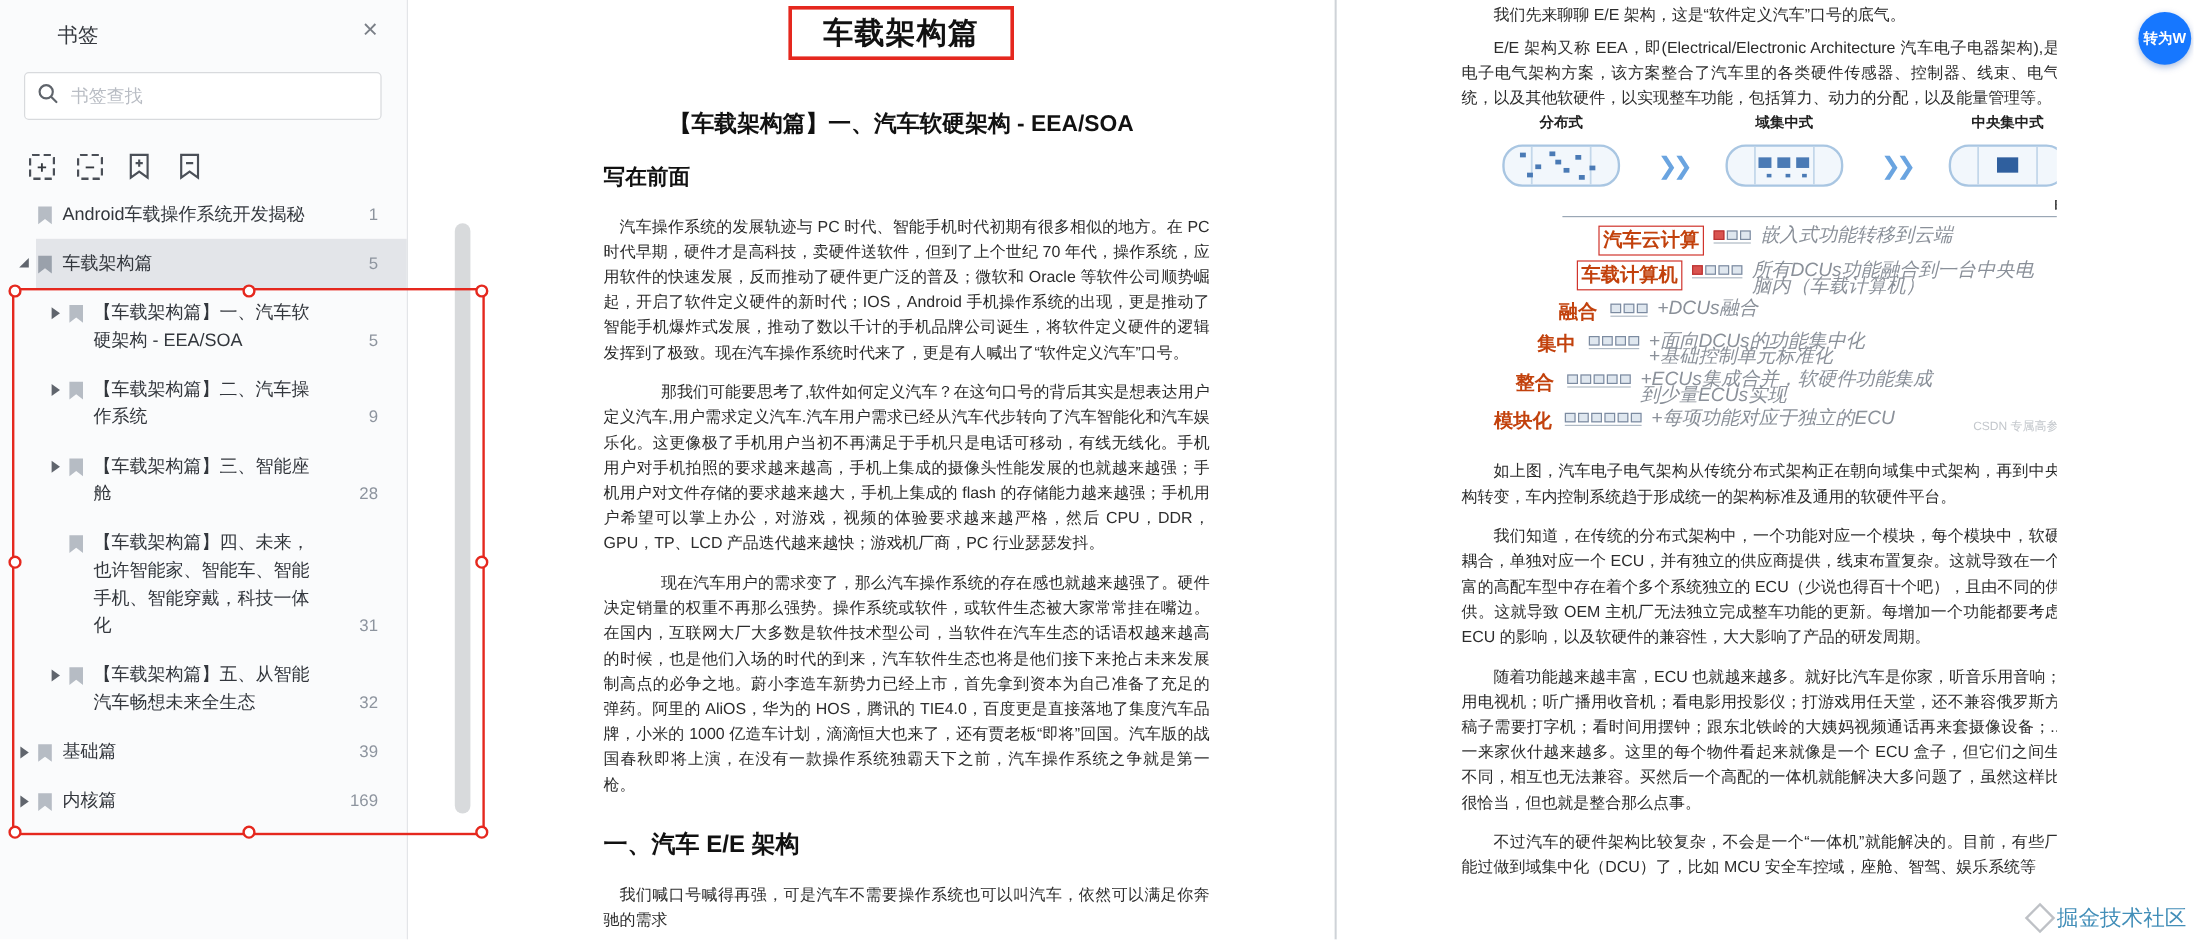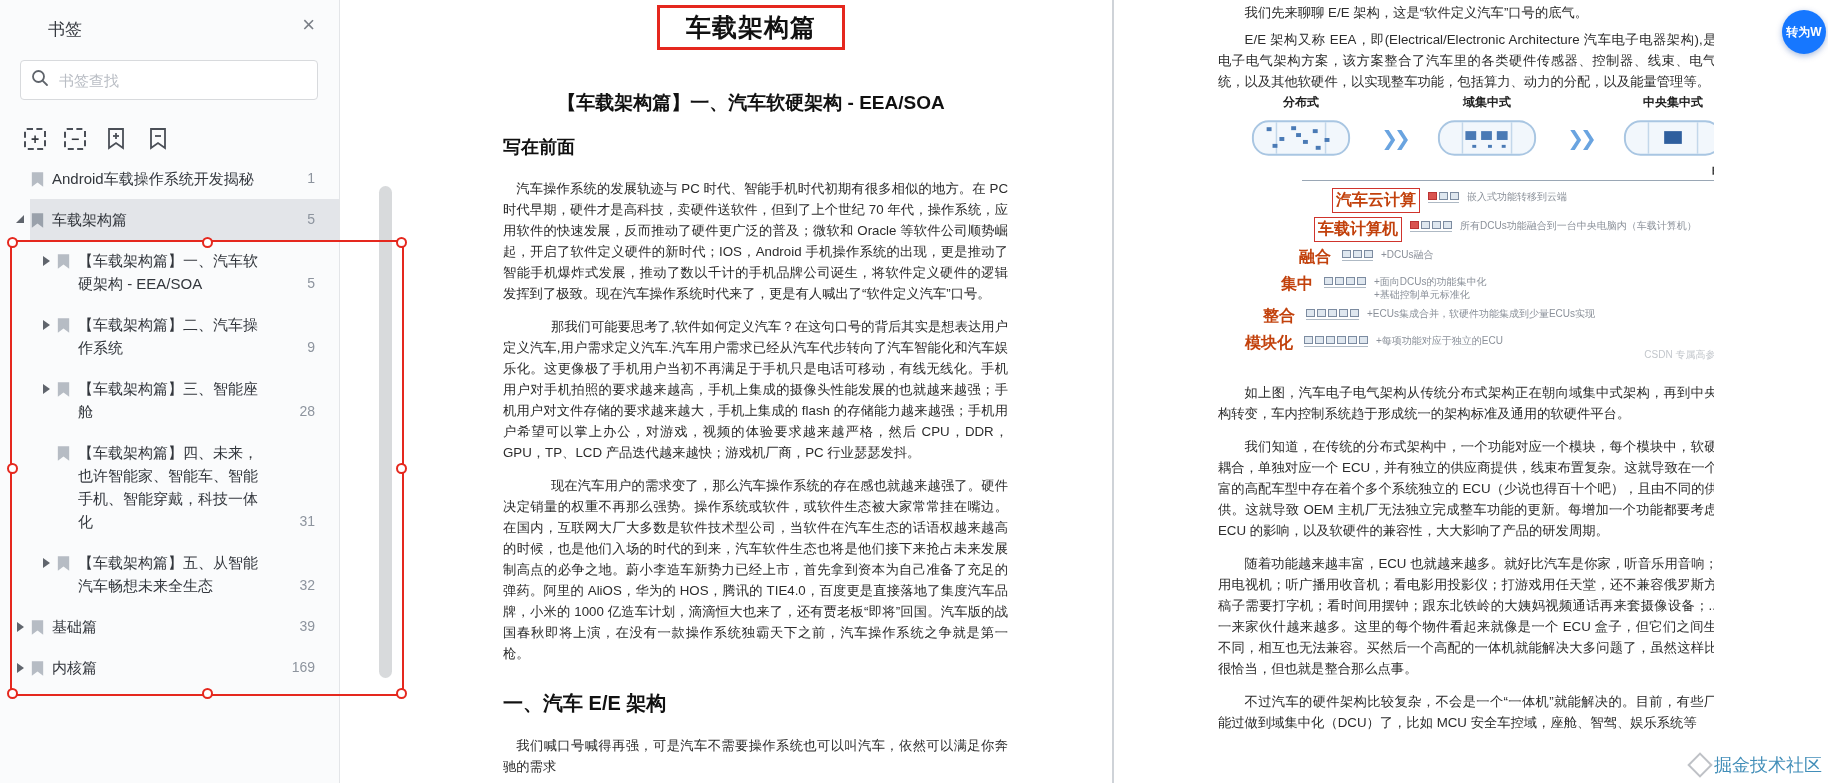--- a/index.html
+++ b/index.html
@@ -65,21 +65,21 @@
   .tline::after{content:"";position:absolute;right:-2px;top:-4px;border-top:3.5px solid transparent;
                 border-bottom:3.5px solid transparent;border-left:7px solid #9aa7b5;}
   .tlab{position:absolute;right:8px;top:70px;font-size:11px;font-weight:bold;color:#333;margin-left:35px;}
   .levels{position:absolute;left:0;top:94px;right:0;}
   .lv{display:flex;align-items:flex-start;margin-bottom:4px;}
   .lv-label{font-weight:bold;font-size:16px;color:#c2410c;padding:1px 3px;white-space:nowrap;}
   .lv-label.redbox{border:1.5px solid #d0342c;}
   .cl{display:inline-flex;gap:2px;margin:4px 8px 0 8px;border-bottom:1px solid #aeb9c4;padding-bottom:2px;}
   .cl i{display:block;width:7px;height:6px;background:#dfe7ef;border:1px solid #7c8ba0;}
   .cl i.r{background:#d9534f;border-color:#b33;}
-  .lv-note{font-size:10px;line-height:13px;color:#8a9099;max-width:250px;margin-top:2px;}
+  .lv-note{font-size:16px;line-height:13px;color:#8a9099;max-width:250px;margin-top:2px;font-style:italic;}
   .diag svg.under{position:absolute;left:0;top:80px;z-index:-1;}
   .csdn{position:absolute;right:6px;bottom:4px;font-size:10px;color:#c3c7cc;}
   
   .fab{position:absolute;right:2px;top:10px;width:44px;height:44px;border-radius:50%;background:#1677ff;color:#fff;
        display:flex;align-items:center;justify-content:center;font-size:12px;font-weight:bold;z-index:50;
        box-shadow:0 2px 6px rgba(0,60,160,.35);cursor:pointer;}
   .jwm{position:absolute;right:6px;bottom:6px;z-index:40;display:flex;align-items:center;gap:5px;
        color:#0369a1;font-size:18px;opacity:.75;}
   .jlogo{display:inline-block;width:14px;height:14px;border:2px solid #a9adb3;transform:rotate(45deg);}
 </style>

